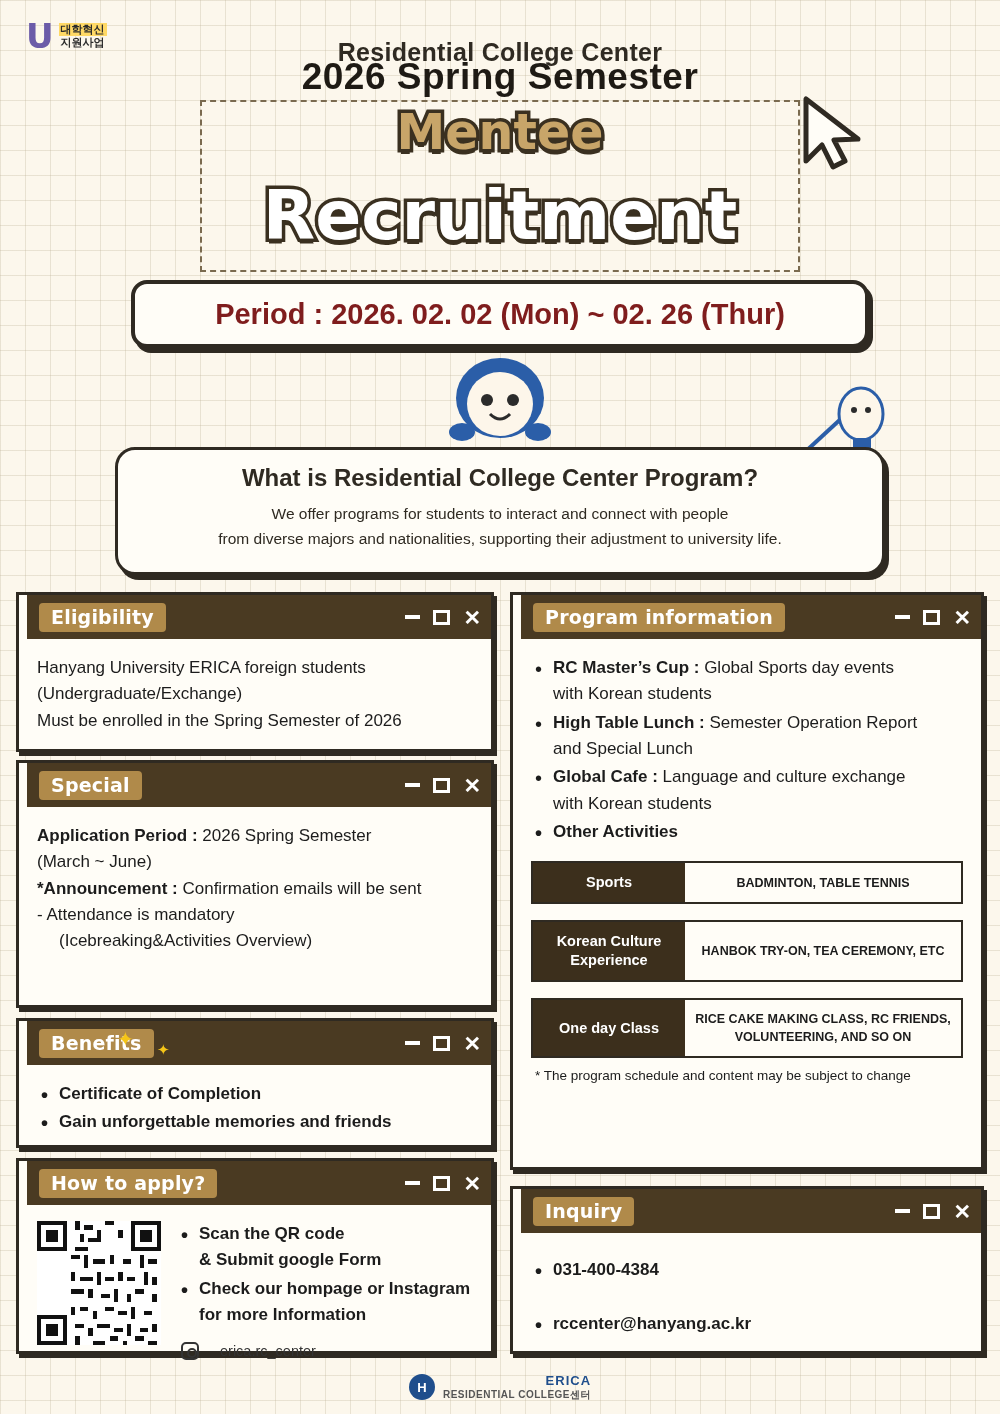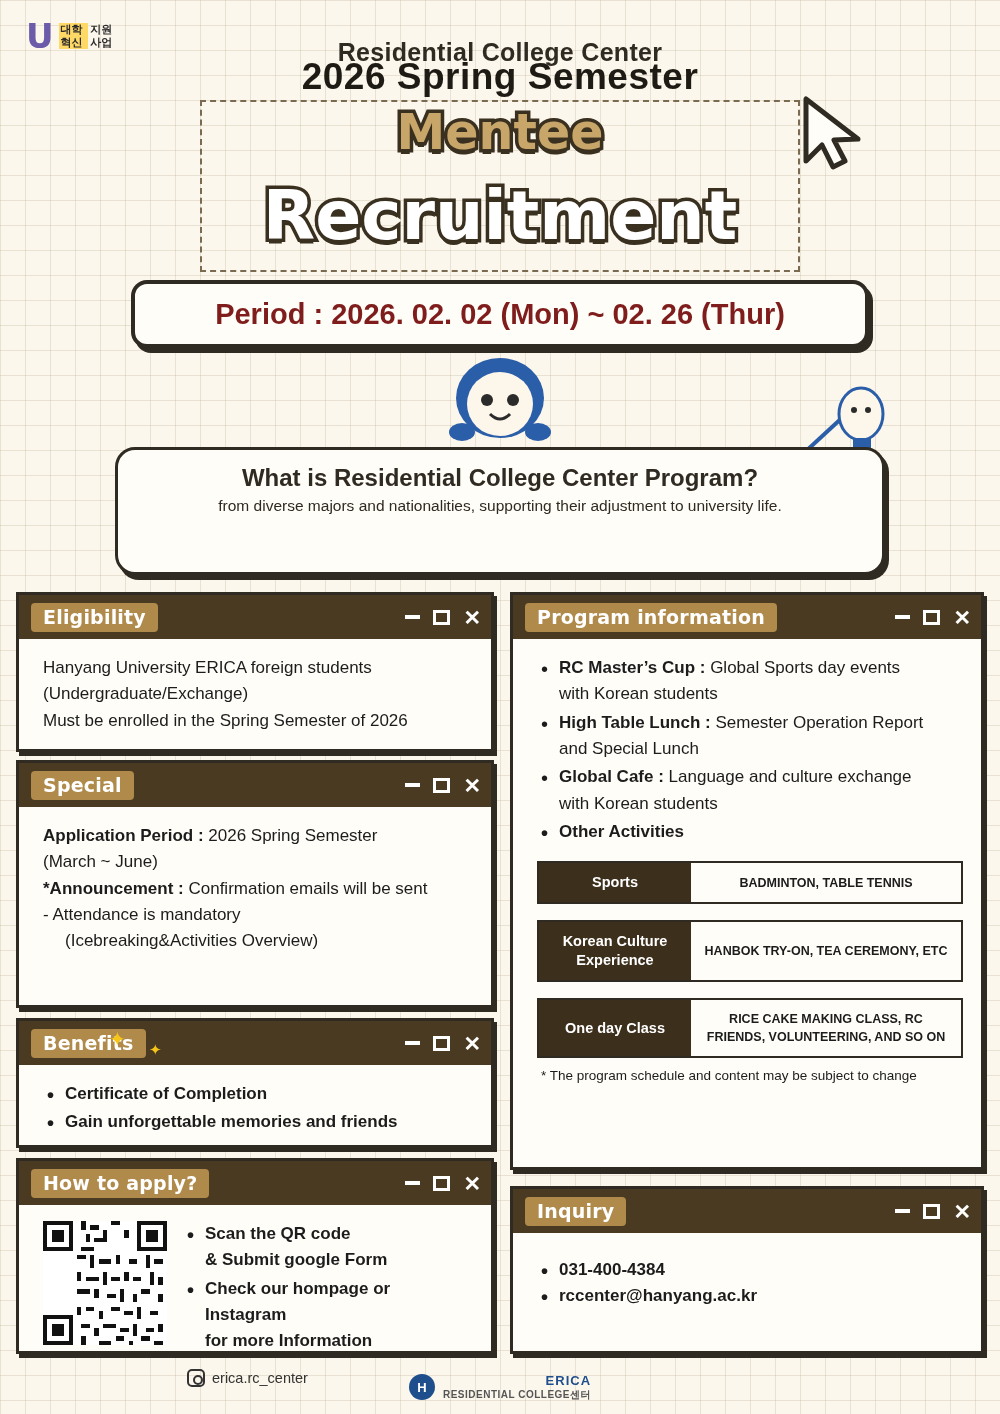--- a/index.html
+++ b/index.html
@@ -23,21 +23,21 @@
   .logo {
     position: absolute; left: 26px; top: 12px;
     width: 92px; height: 48px;
     display: flex; align-items: center; gap: 5px;
   }
   .logo .mark {
     font-size: 34px; font-weight: bold; color: #6b5ba8;
     font-family: "DejaVu Sans", sans-serif; line-height: 1;
   }
   .logo .ko {
-    display: flex; flex-direction: row; line-height: 1.15; font-family: Liberation Serif, serif;
+    display: flex; flex-direction: column; line-height: 1.15; font-family: Liberation Serif, serif;
   }
   .logo .ko span {
     font-size: 11px; font-weight: bold; color: #2b2b2b;
     background: #ffd966; padding: 0 2px;
   }
   .logo .ko span.l2 { background: transparent; }
 
   
   .hdr-sub {
     position: absolute; top: 38px; left: 0; width: 1000px;
@@ -119,38 +119,39 @@
     background: #fffdf7;
     border: 3px solid #2f2a22;
     box-shadow: 3px 4px 0 #2f2a22;
   }
   .win-bar {
     height: 44px;
     background: #4a3a22;
     display: flex; align-items: center;
     padding: 0 12px;
     position: relative;
+    margin-left: 8px;
   }
   .win-tab {
     background: #b08a4a;
     color: #fff;
     font-size: 19px; font-weight: bold;
     padding: 3px 12px 4px 12px;
     border-radius: 4px;
     font-family: "DejaVu Sans", sans-serif;
     letter-spacing: .2px;
   }
   .win-ctrls {
     position: absolute; right: 10px; top: 0; bottom: 0;
     display: flex; align-items: center; gap: 13px;
   }
   .ctl-min { width: 15px; height: 4px; background: #fff; }
   .ctl-max { width: 17px; height: 15px; border: 3px solid #fff; }
   .ctl-close { color: #fff; font-size: 21px; font-weight: bold; line-height: 1; }
-  .win-body { padding: 16px 18px 14px 24px; }
+  .win-body { padding: 16px 18px 14px 18px; }
 
   .body-line { font-size: 17px; color: #1c1c1c; line-height: 1.55; }
   .b { font-weight: bold; }
 
   ul.bul { list-style: none; }
   ul.bul li {
     position: relative; padding-left: 22px;
     font-size: 17px; line-height: 1.55; color: #1c1c1c;
     margin-bottom: 2px;
   }
@@ -174,21 +175,21 @@
     flex: 1; background: #fffdf7; color: #1c1c1c;
     font-size: 12.5px; font-weight: bold;
     display: flex; align-items: center; justify-content: center;
     text-align: center; padding: 10px 8px; line-height: 1.45;
   }
   .pnote { font-size: 13.5px; color: #1c1c1c; margin-top: 6px; padding-left: 4px; }
 
   
   .qr { width: 124px; height: 124px; }
   .apply-row { display: flex; gap: 16px; align-items: flex-start; }
-  .insta { display: flex; align-items: center; gap: 7px; margin-top: 14px; padding-left: 4px; text-align: right; }
+  .insta { display: flex; align-items: center; gap: 21px; margin-top: 14px; padding-left: 4px; text-align: right; }
   .insta-ic {
     width: 18px; height: 18px; border: 2px solid #333; border-radius: 5px;
     position: relative;
   }
   .insta-ic::after {
     content: ""; position: absolute; left: 4px; top: 4px;
     width: 6px; height: 6px; border: 2px solid #333; border-radius: 50%;
   }
   .insta span { font-size: 14.5px; color: #333; }
 
@@ -245,20 +246,21 @@
   <svg class="mascot2" width="86" height="80" viewBox="0 0 86 80">
     <line x1="0" y1="74" x2="52" y2="26" stroke="#2b5ea8" stroke-width="4"></line>
     <ellipse cx="56" cy="36" rx="22" ry="26" fill="#fdf6ea" stroke="#2b5ea8" stroke-width="3"></ellipse>
     <circle cx="49" cy="32" r="3" fill="#2b2b2b"></circle>
     <circle cx="63" cy="32" r="3" fill="#2b2b2b"></circle>
     <rect x="48" y="60" width="18" height="12" fill="#2b5ea8"></rect>
   </svg>
 
   <div class="intro">
     <h2>What is Residential College Center Program?</h2>
+    <p>We offer programs for students to interact and connect with people</p>
     <p style="margin-top:2px">from diverse majors and nationalities, supporting their adjustment to university life.</p>
   </div>
 
   <div class="win" style="left:16px; top:592px; width:478px; height:160px;">
     <div class="win-bar">
       <div class="win-tab">Eligibility</div>
       <div class="win-ctrls">
         <div class="ctl-min"></div>
         <div class="ctl-max"></div>
         <div class="ctl-close">✕</div>
@@ -461,21 +463,21 @@
     <div class="win-bar">
       <div class="win-tab">Inquiry</div>
       <div class="win-ctrls">
         <div class="ctl-min"></div>
         <div class="ctl-max"></div>
         <div class="ctl-close">✕</div>
       </div>
     </div>
     <div class="win-body" style="padding-top:24px">
       <ul class="bul">
-        <li class="b" style="margin-bottom:0">031-400-4384</li>
+        <li class="b" style="margin-bottom:28px">031-400-4384</li>
         <li class="b">rccenter@hanyang.ac.kr</li>
       </ul>
     </div>
   </div>
 
   <div class="footer">
     <div class="circ">H</div>
     <div class="ftxt">
       <div class="f1">ERICA</div>
       <div class="f2">RESIDENTIAL COLLEGE센터</div>

